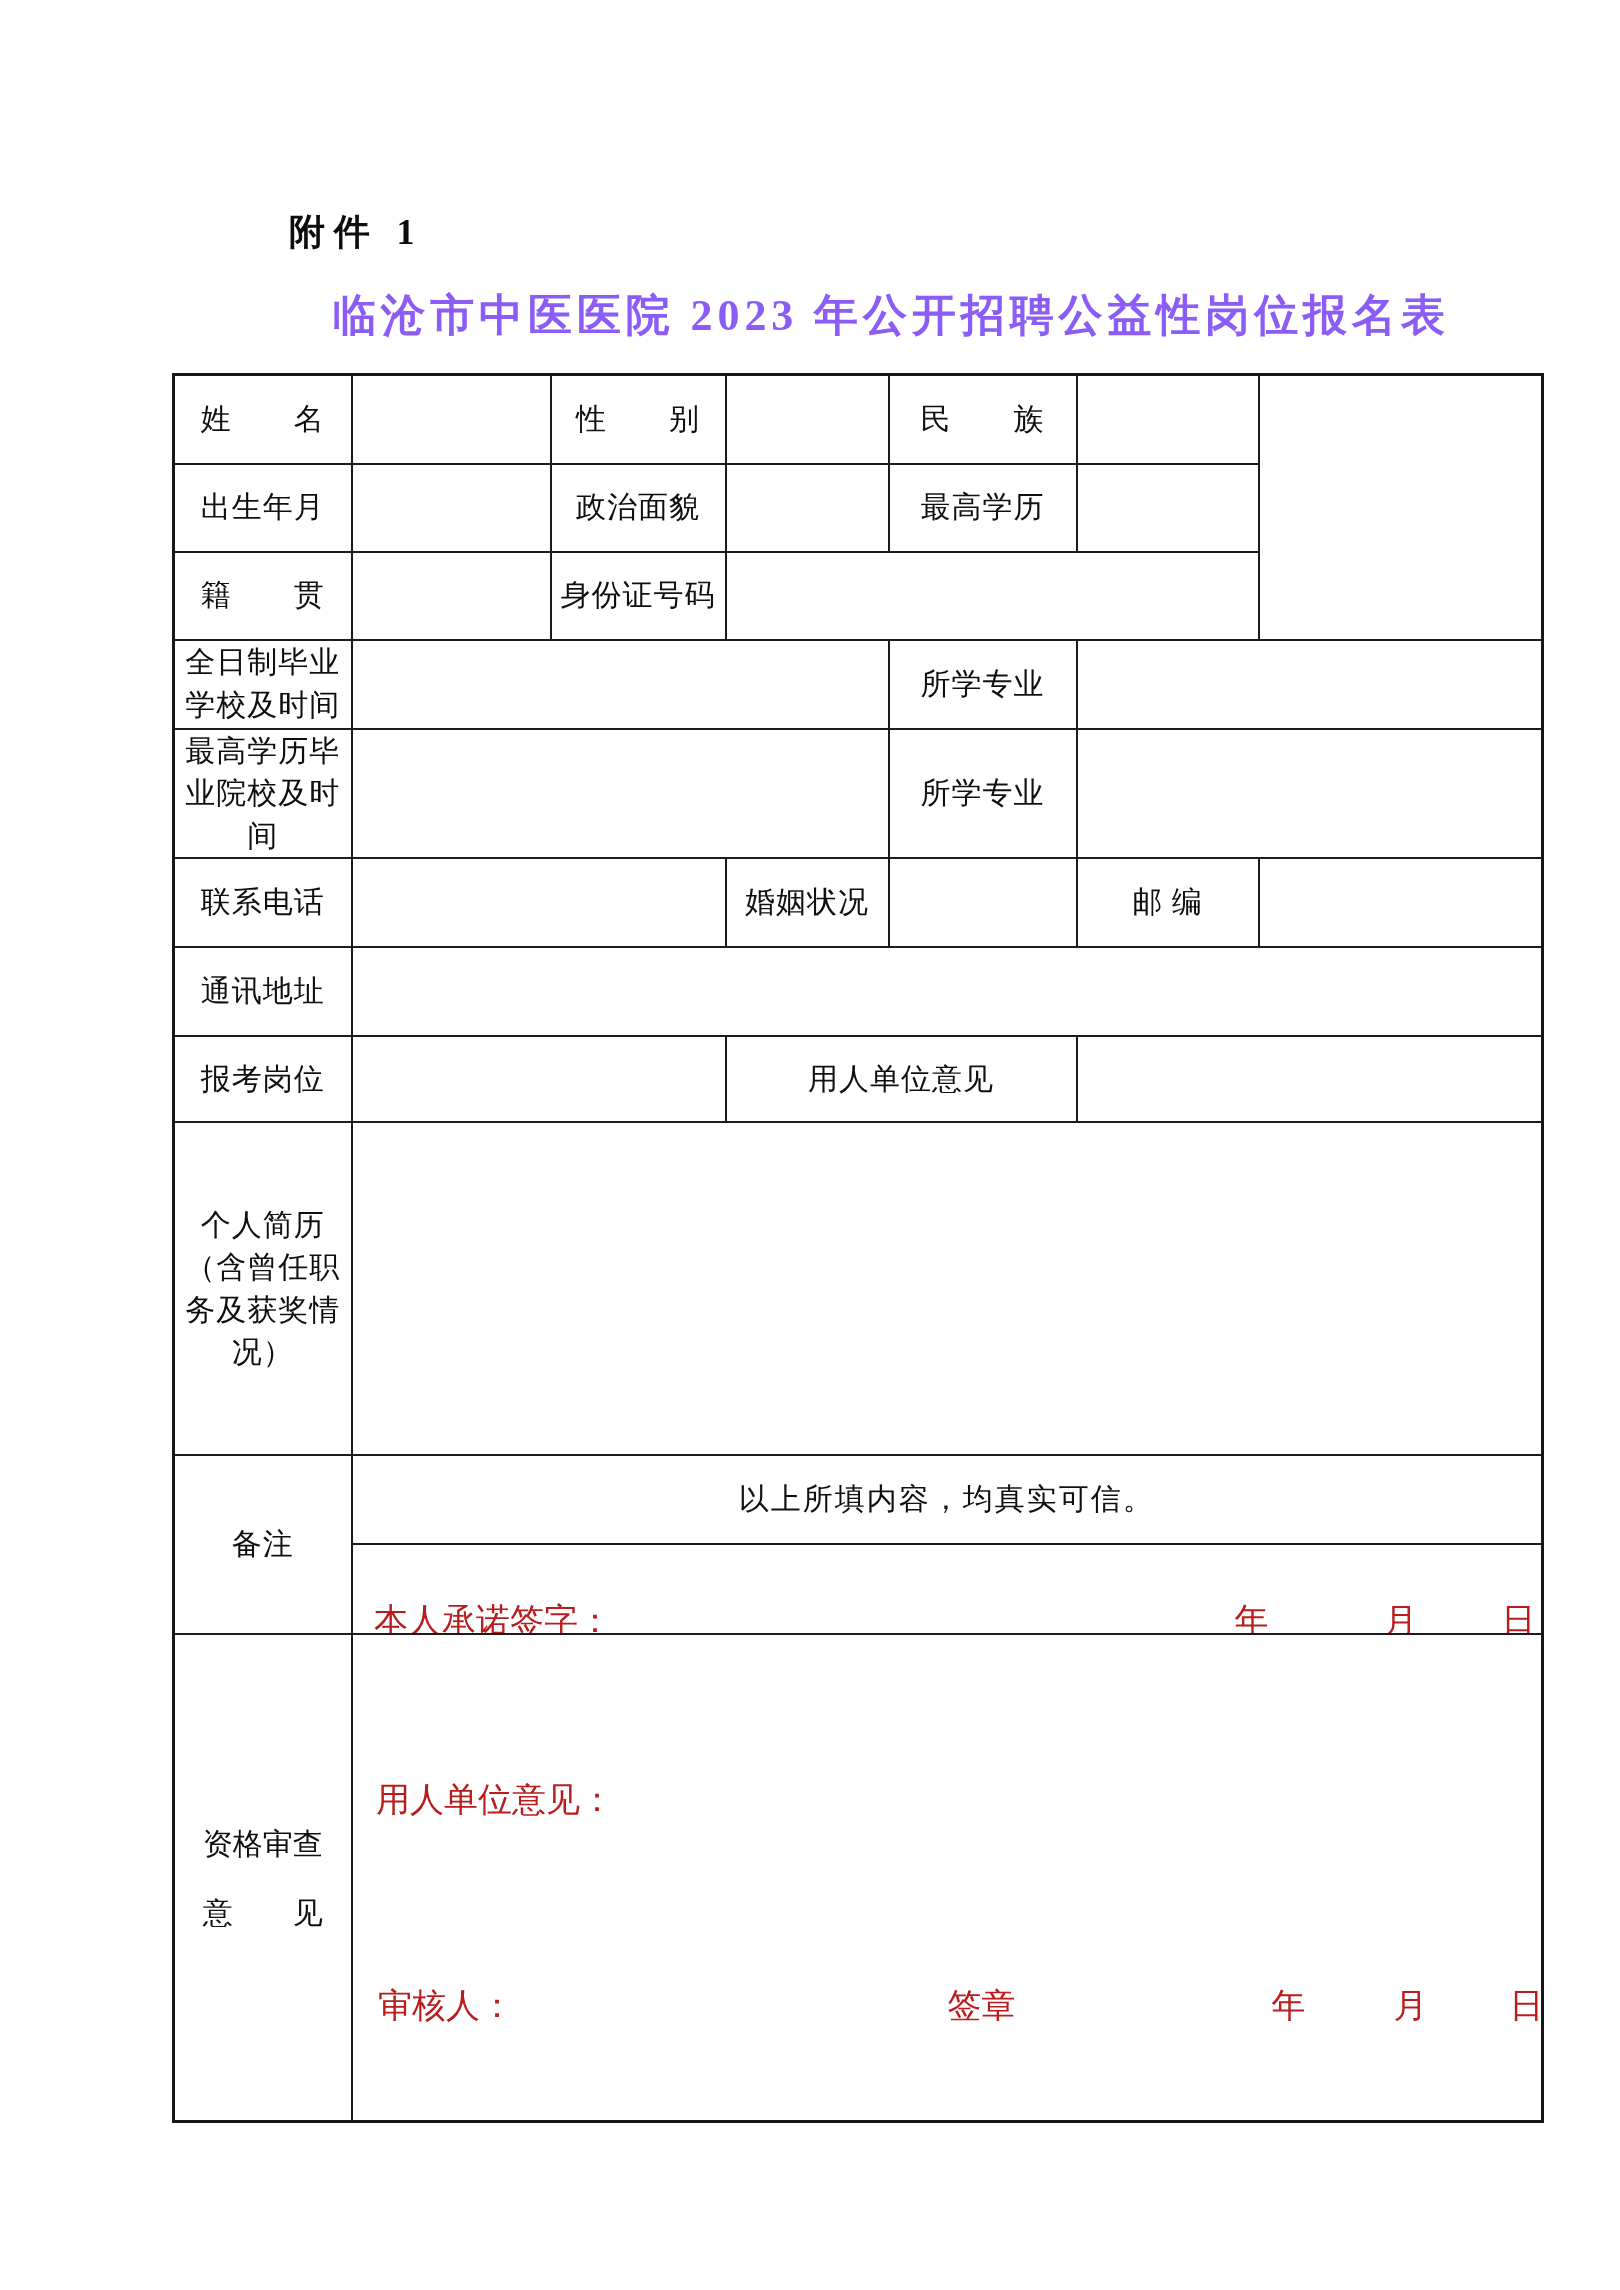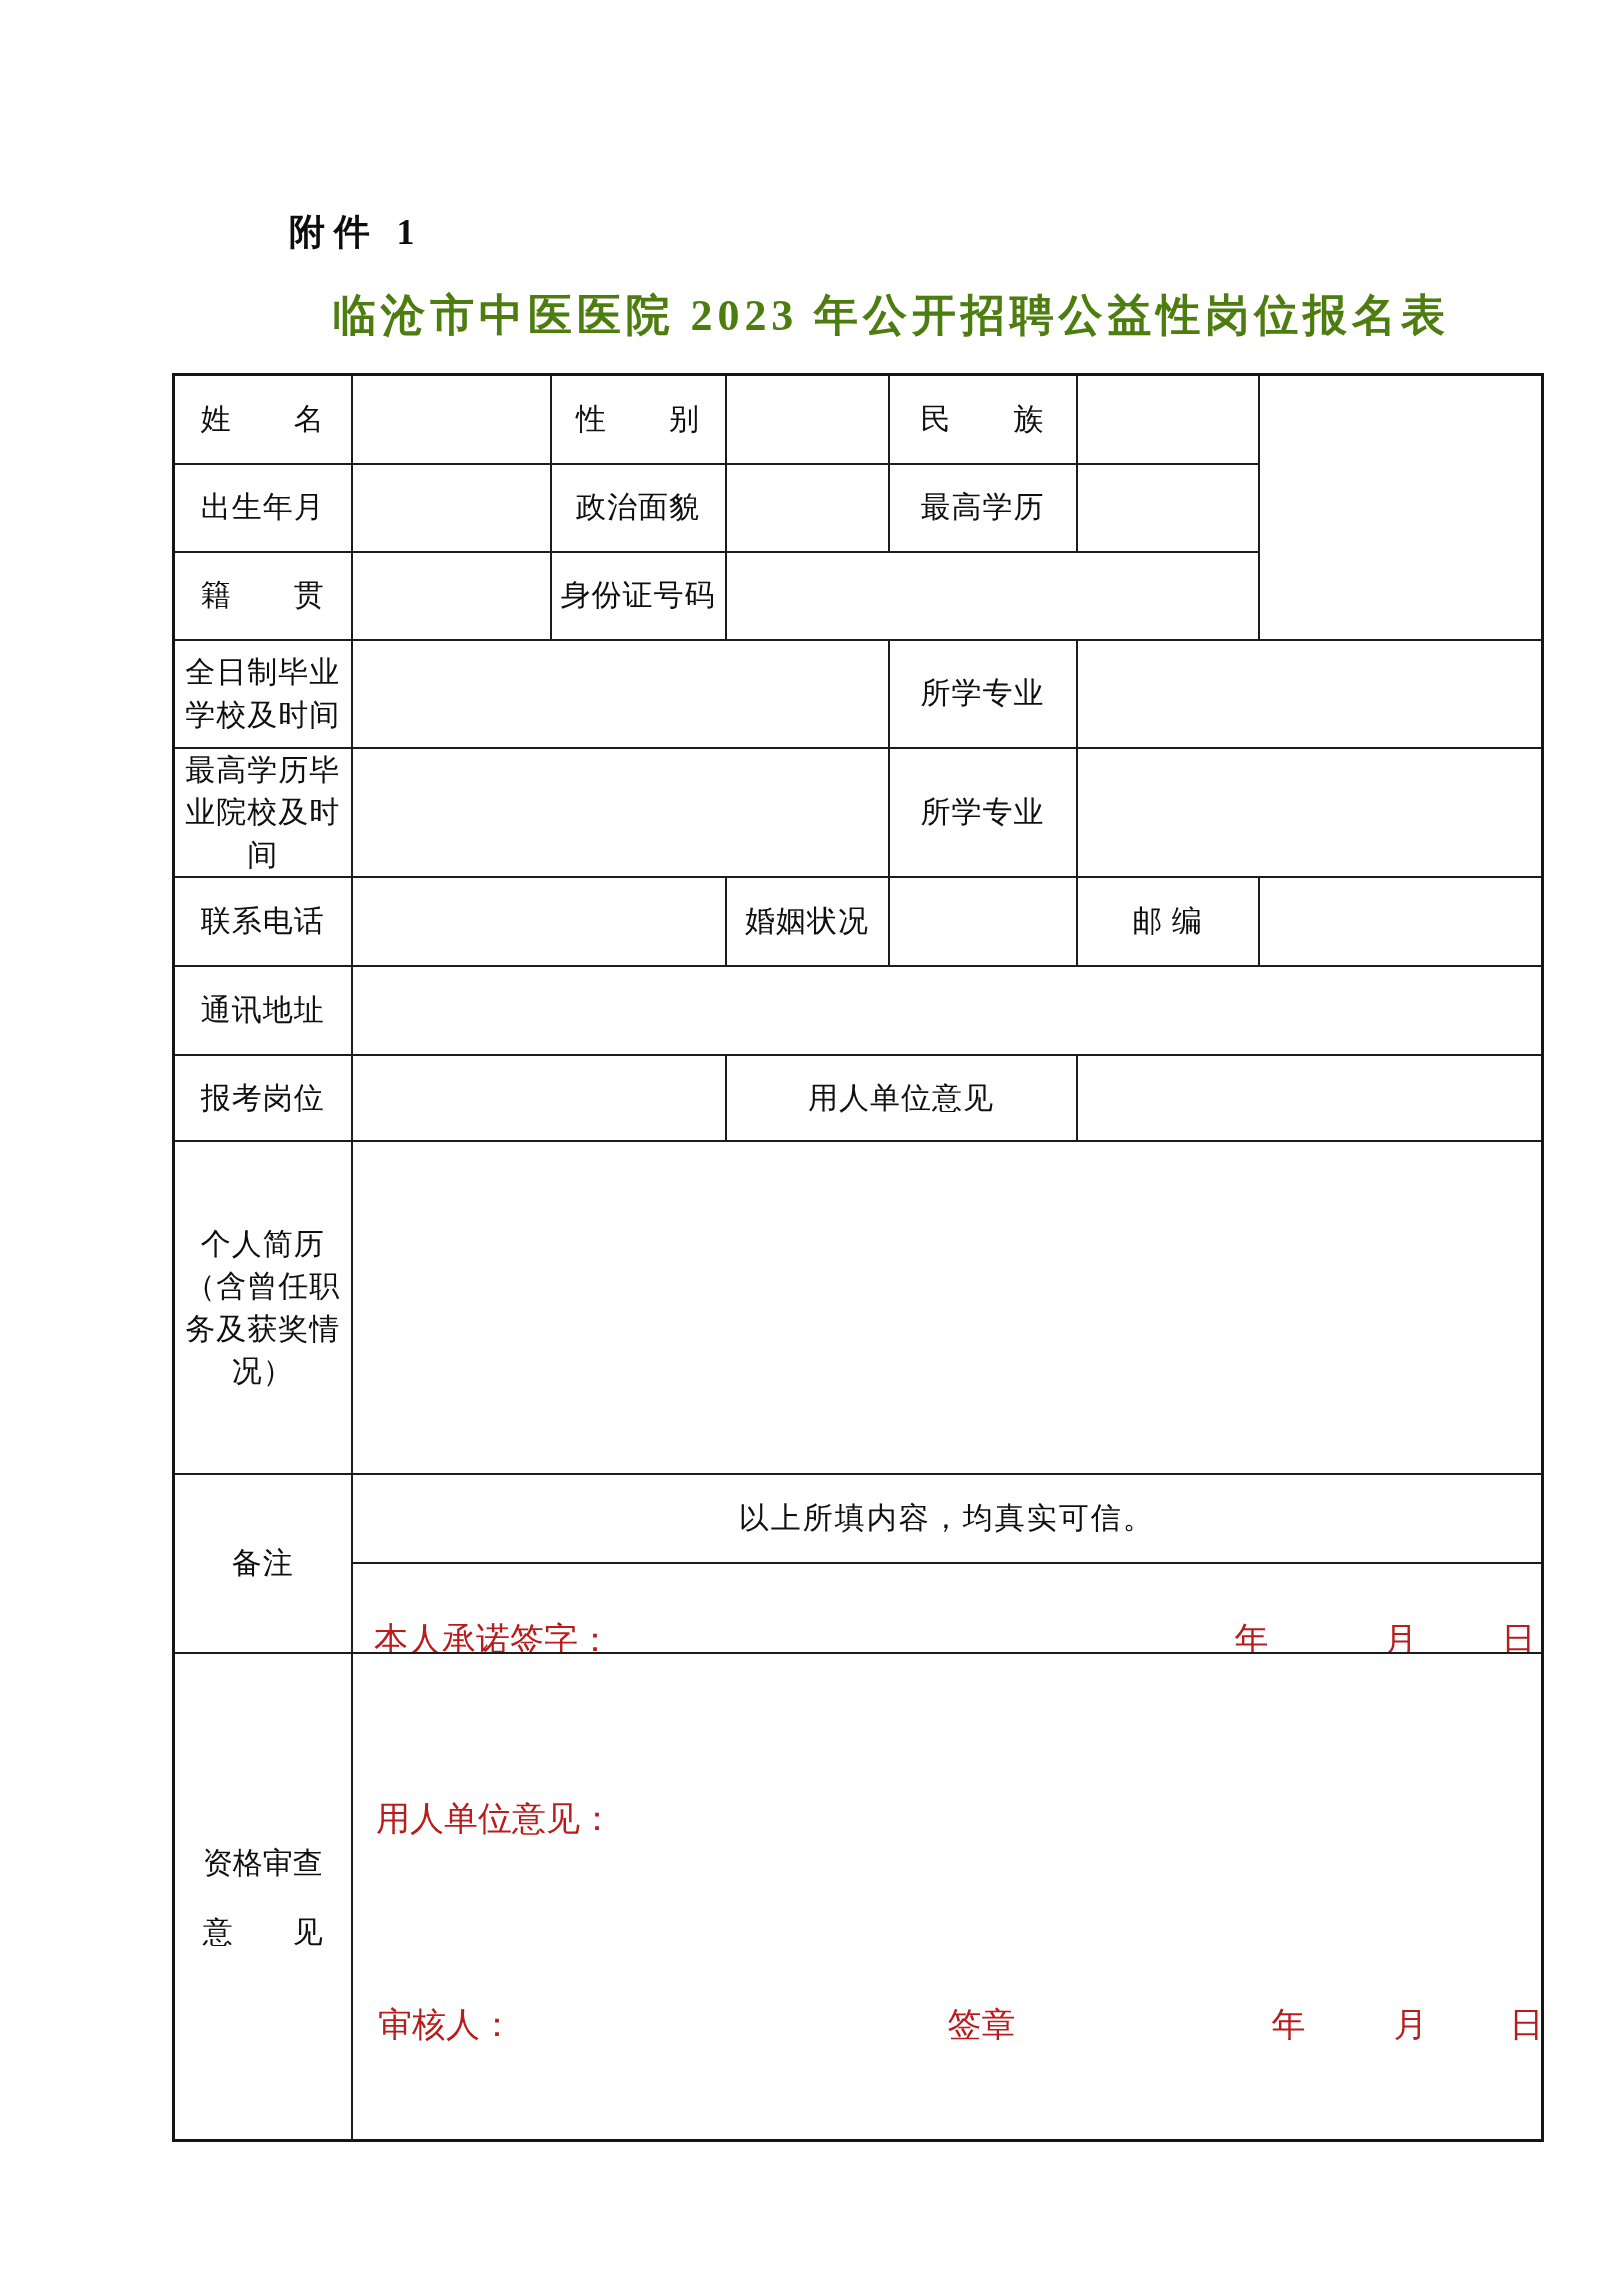--- a/index.html
+++ b/index.html
@@ -24,21 +24,21 @@
     color:#0d0d0d;
     margin-left:44px;
   }
   .doc-title{
     position:absolute;
     left:172px; right:9.8px; top:286px;
     text-align:center;
     font-size:44px;
     font-weight:bold;
     letter-spacing:4.9px;
-    color:#4d7c0f;
+    color:#8b5cf6;
     white-space:nowrap;
   }
   table.form{
     position:absolute;
     left:172px; top:373px;
     width:1370px;
     border-collapse:collapse;
     table-layout:fixed;
     border:3.9px solid #161616;
   }
@@ -113,21 +113,21 @@
       <td></td>
     </tr>
 
     <tr style="height:88px">
       <td class="lbl">籍　　贯</td>
       <td></td>
       <td class="lbl">身份证号码</td>
       <td colspan="3"></td>
     </tr>
 
-    <tr style="height:108px">
+    <tr style="height:89px">
       <td class="lbl">全日制毕业
 学校及时间</td>
       <td colspan="3"></td>
       <td class="lbl">所学专业</td>
       <td colspan="2"></td>
     </tr>
 
     <tr style="height:123px">
       <td class="lbl">最高学历毕
 业院校及时

